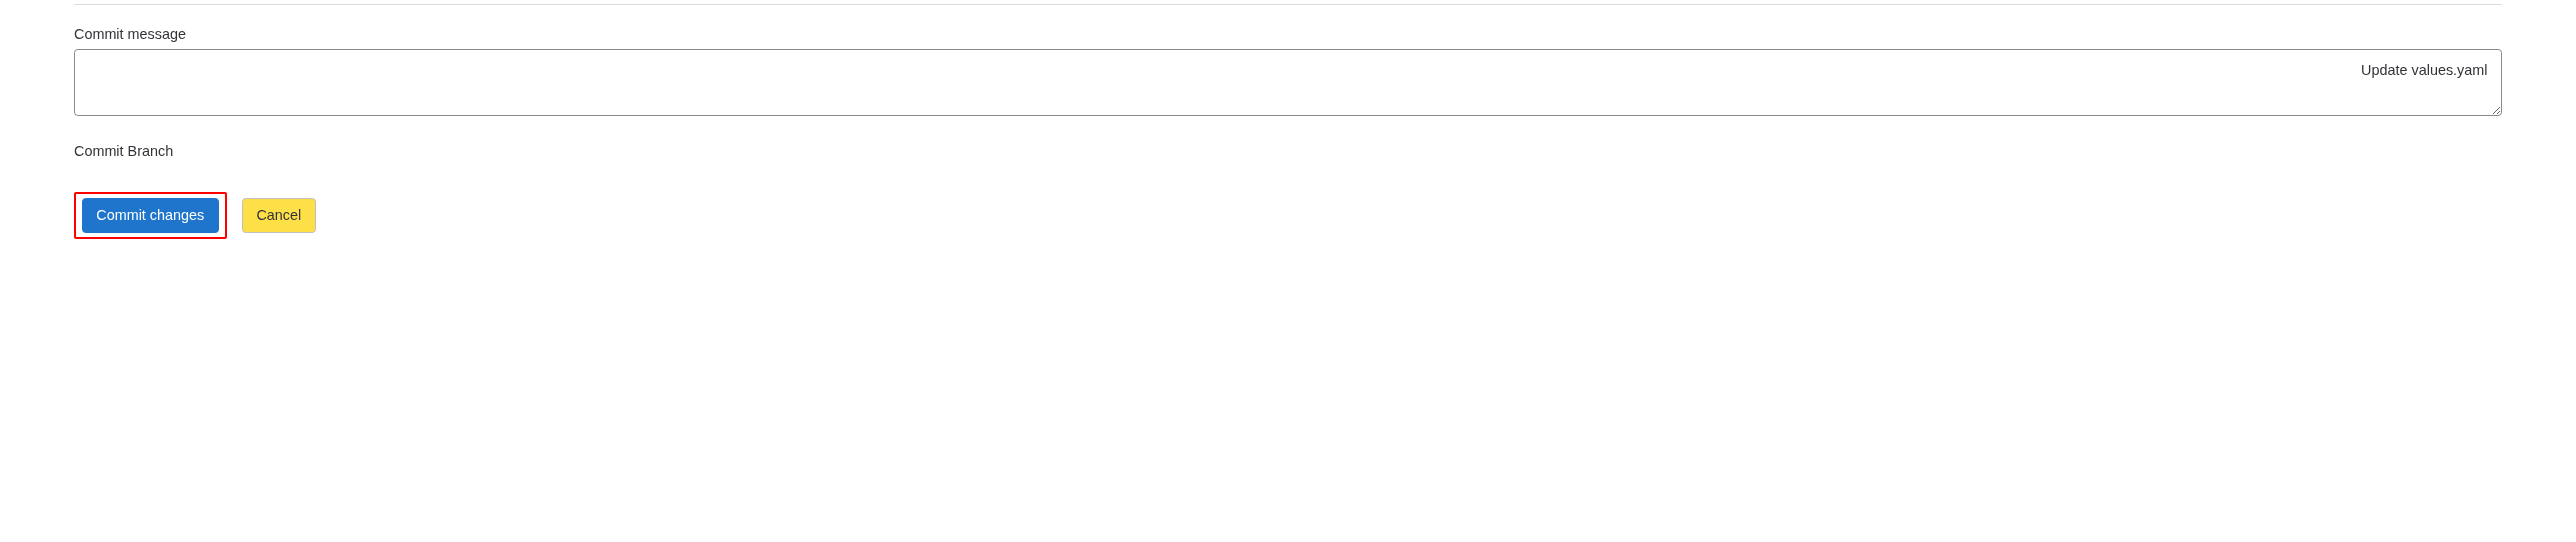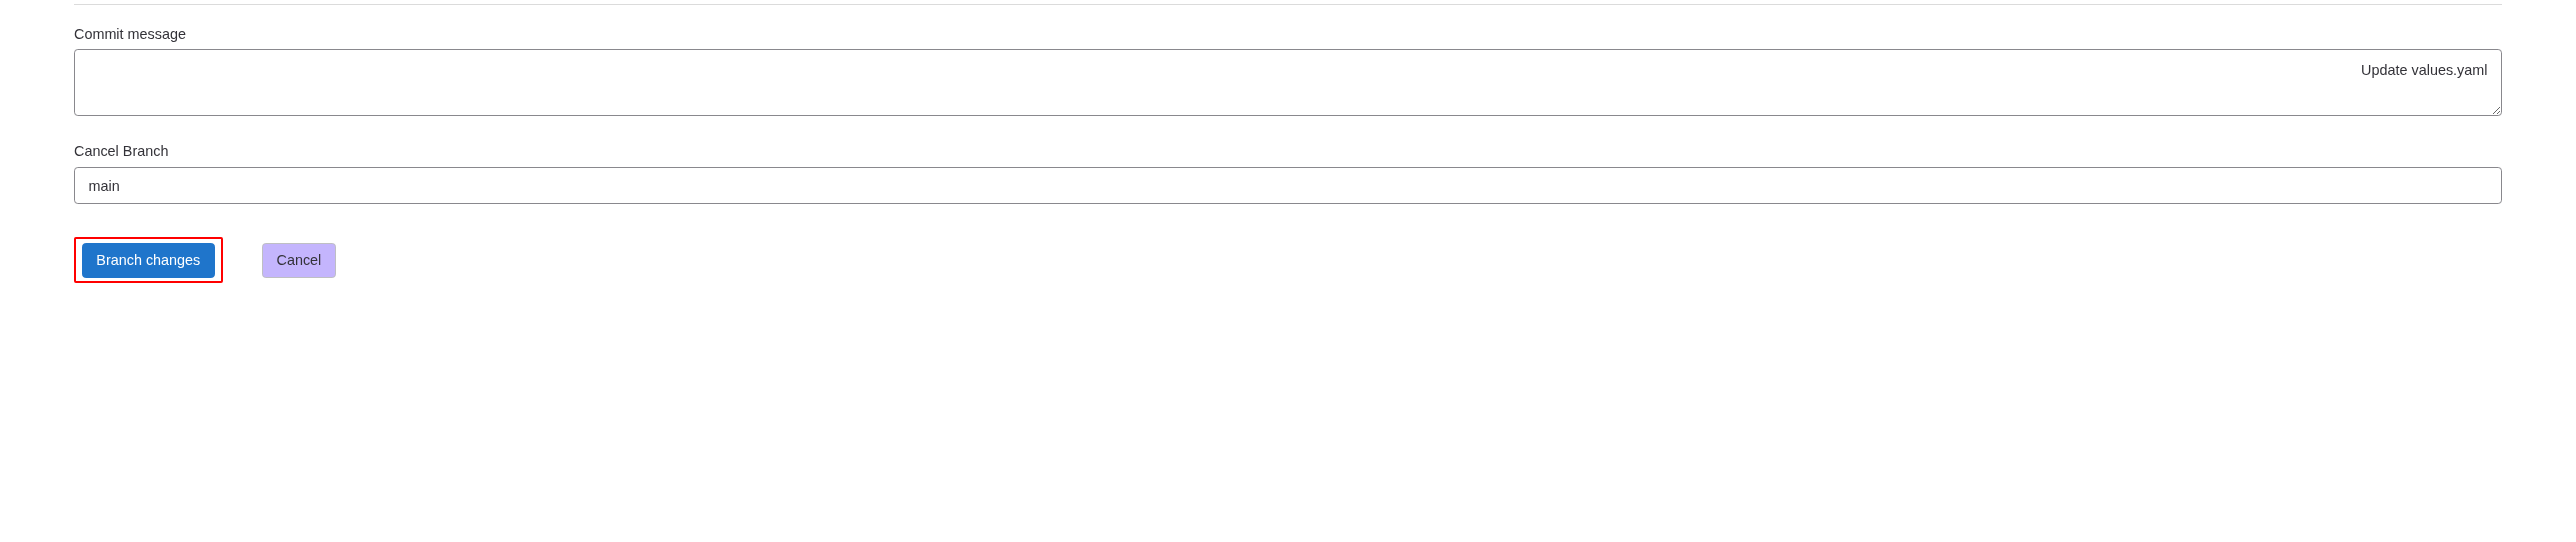--- a/index.html
+++ b/index.html
@@ -67,48 +67,46 @@
       color: #ffffff;
       border: 1px solid #1f75cb;
       font-size: 14.4px;
       padding: 7.7px 13.5px;
       border-radius: 3.8px;
       font-weight: 400;
       cursor: pointer;
       line-height: 1.2;
     }
     button.btn-secondary {
-      background: #c4b5fd;
+      background: #fde047;
       color: #333238;
       border: 1px solid #bfbfc3;
       font-size: 14.4px;
       padding: 7.7px 13.5px;
       border-radius: 3.8px;
       font-weight: 400;
       cursor: pointer;
       line-height: 1.2;
-      margin-left: 24px;
     }
   </style>
 </head>
 <body>
 
 <div class="page">
   <div class="top-edge"></div>
 
   <div class="field-group">
     <label class="field-label">Commit message</label>
     <textarea class="commit-msg" style="">Update values.yaml</textarea>
   </div>
 
   <div class="field-group">
-    <label class="field-label">Cancel Branch</label>
-    <input type="text" class="branch-input" value="main" style="">
+    <label class="field-label">Commit Branch</label>
   </div>
 
   <div class="button-row">
     <span class="highlight-box">
-      <button class="btn-primary">Branch changes</button>
+      <button class="btn-primary">Commit changes</button>
     </span>
     <button class="btn-secondary">Cancel</button>
   </div>
 </div>
 
 
 </body></html>

